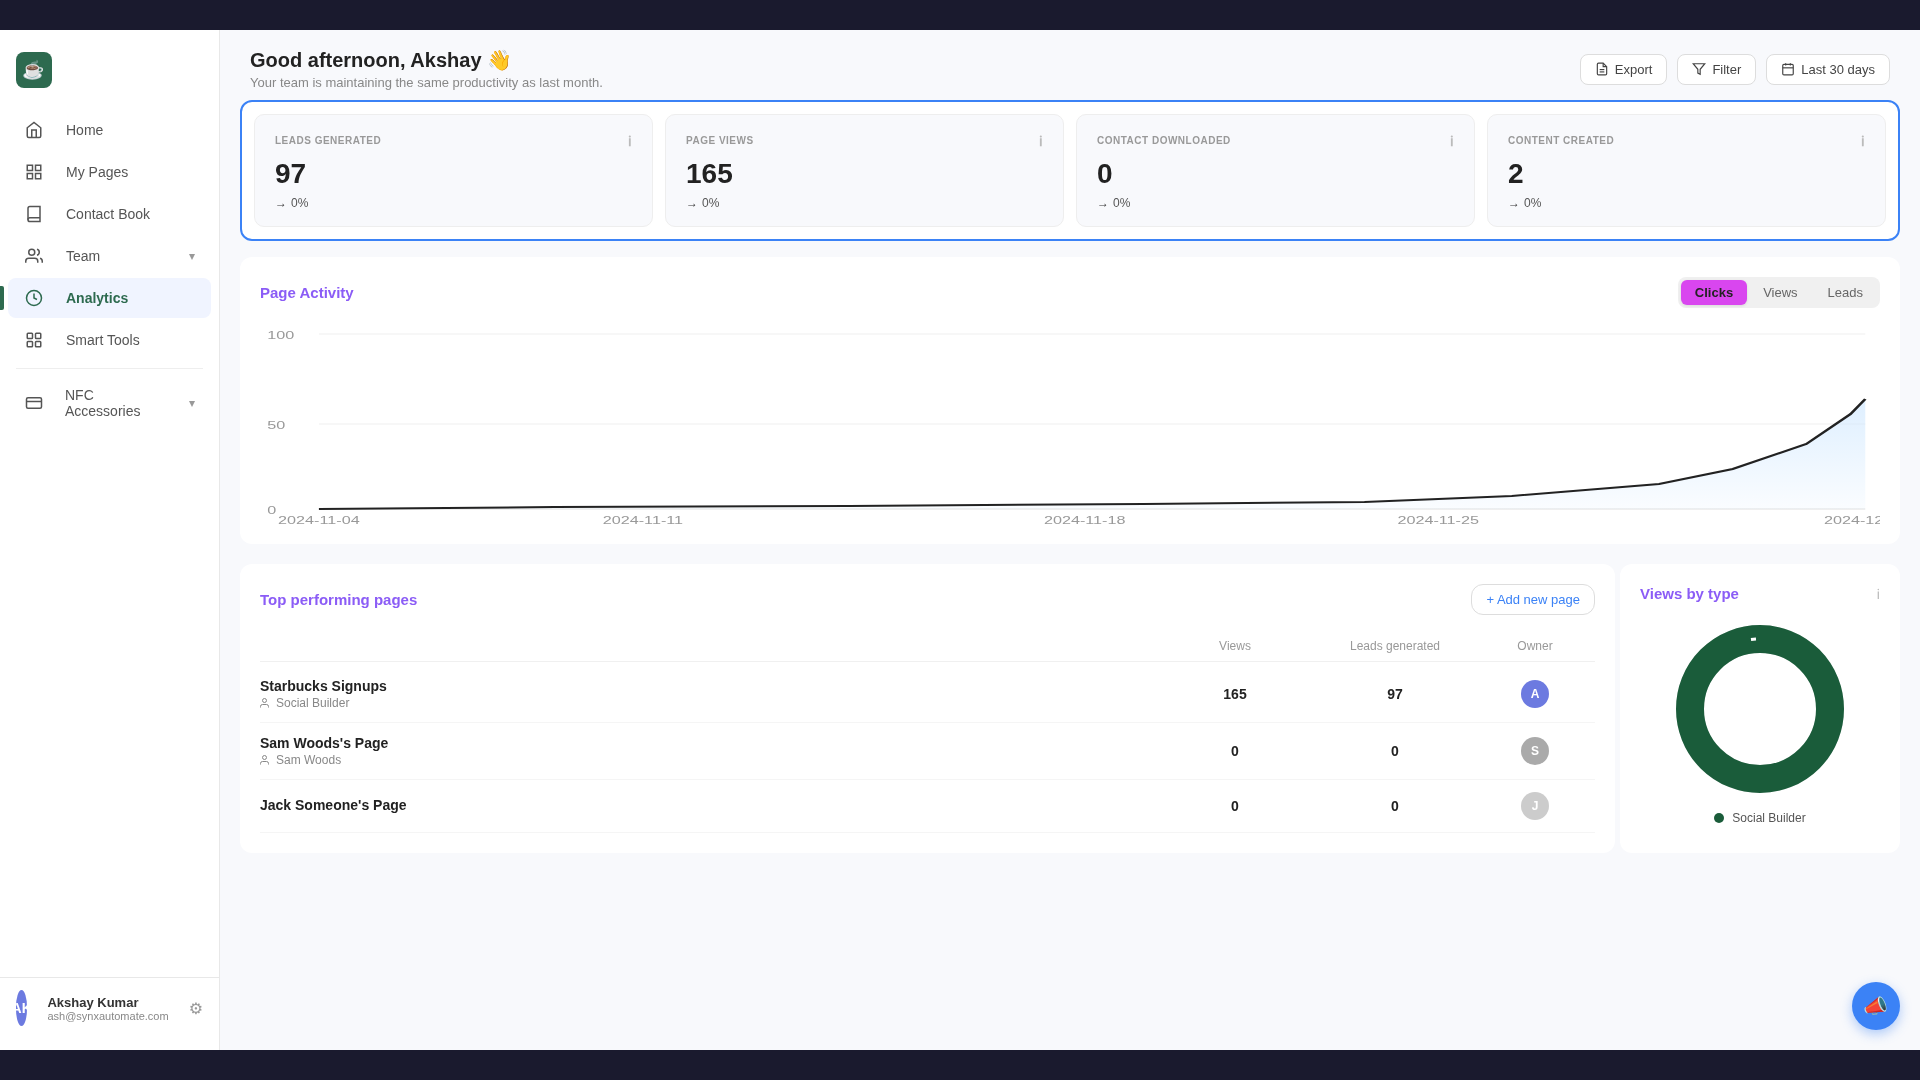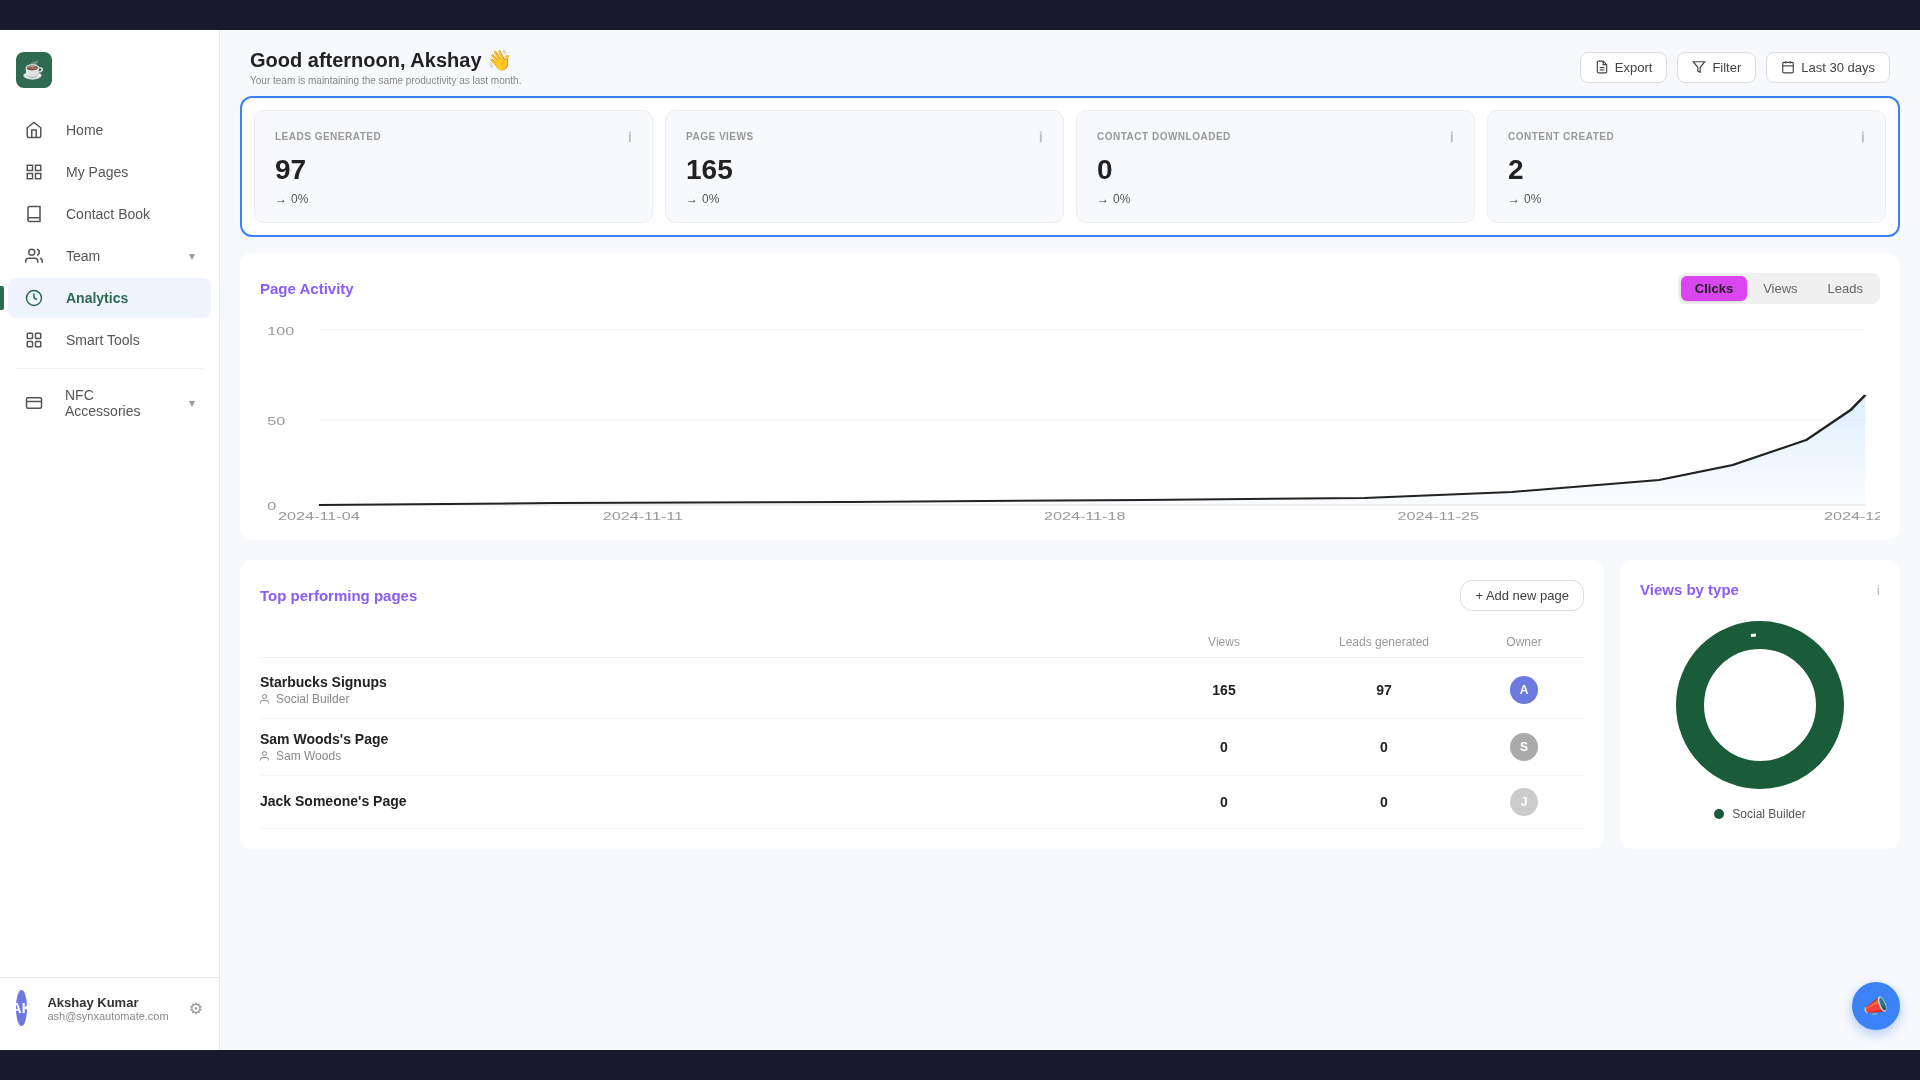--- a/index.html
+++ b/index.html
@@ -25,21 +25,21 @@
     .avatar { width: 36px; height: 36px; border-radius: 50%; background: #ccc; overflow: hidden; display: flex; align-items: center; justify-content: center; font-size: 14px; font-weight: 600; color: white; background: #6c7ae0; }
     .user-info { flex: 1; }
     .user-name { font-size: 13px; font-weight: 600; color: #333; }
     .user-email { font-size: 11px; color: #888; }
     .settings-icon { color: #999; cursor: pointer; font-size: 16px; }
 
     
     .main-content { flex: 1; overflow-y: auto; padding: 0; background: #f8f9fc; }
     .main-header { display: flex; align-items: center; justify-content: space-between; padding: 18px 30px 10px; background: #f8f9fc; }
     .greeting { font-size: 20px; font-weight: 700; color: #222; }
-    .subtitle { font-size: 10px; color: #888; margin-top: 3px; }
+    .subtitle { font-size: 13px; color: #888; margin-top: 3px; }
     .header-actions { display: flex; gap: 10px; }
     .header-btn { display: flex; align-items: center; gap: 6px; padding: 7px 14px; border: 1px solid #ddd; border-radius: 8px; background: white; font-size: 13px; cursor: pointer; color: #444; }
 
     
     .stats-section { padding: 0 20px 16px; }
     .stats-border { border: 2.5px solid #3b82f6; border-radius: 12px; padding: 12px; background: white; }
     .stats-grid { display: grid; grid-template-columns: repeat(4, 1fr); gap: 12px; }
     .stat-card { background: #f8f9fc; border-radius: 10px; padding: 16px 20px; border: 1px solid #eee; }
     .stat-label { font-size: 10px; font-weight: 700; color: #999; letter-spacing: 0.5px; text-transform: uppercase; display: flex; align-items: center; justify-content: space-between; }
     .stat-value { font-size: 28px; font-weight: 700; color: #222; margin-top: 8px; }
@@ -55,24 +55,24 @@
     .tab-group { display: flex; gap: 2px; background: #f0f0f0; border-radius: 8px; padding: 3px; }
     .tab-btn { padding: 5px 14px; border-radius: 6px; font-size: 13px; cursor: pointer; color: #666; border: none; background: transparent; }
     .tab-btn.active { background: #d946ef; color: #222; font-weight: 600; box-shadow: 0 1px 3px rgba(0,0,0,0.1); }
 
     
     .chart-area { height: 200px; position: relative; }
     .chart-svg { width: 100%; height: 100%; }
     .y-axis-label { font-size: 11px; fill: #999; }
 
     
-    .bottom-section { padding: 0 20px 20px; display: grid; grid-template-columns: 1fr 280px; gap: 16px; }
+    .bottom-section { padding: 0 20px 20px; display: grid; grid-template-columns: 1fr 280px; gap: 5px; }
     .top-pages-card { background: white; border-radius: 12px; padding: 20px; }
     .views-type-card { background: white; border-radius: 12px; padding: 20px; }
-    .add-page-btn { display: flex; align-items: center; gap: 5px; padding: 7px 14px; border: 1px solid #ddd; border-radius: 12px; font-size: 13px; cursor: pointer; color: #404040; background: white; }
+    .add-page-btn { display: flex; align-items: center; gap: 5px; padding: 7px 14px; border: 1px solid #ddd; border-radius: 12px; font-size: 13px; cursor: pointer; color: #3b82f6; background: white; }
 
     .table-header { display: grid; grid-template-columns: 1fr 160px 160px 120px; padding: 8px 0; border-bottom: 1px solid #f0f0f0; margin-bottom: 4px; }
     .table-col-header { font-size: 12px; color: #999; font-weight: 500; text-align: center; }
     .table-col-header:first-child { text-align: left; }
     .table-row-item { display: grid; grid-template-columns: 1fr 160px 160px 120px; padding: 12px 0; border-bottom: 1px solid #f5f5f5; align-items: center; }
     .page-name { font-size: 14px; font-weight: 600; color: #222; }
     .page-type { font-size: 12px; color: #888; display: flex; align-items: center; gap: 4px; margin-top: 2px; }
     .table-cell { font-size: 14px; font-weight: 600; color: #222; text-align: center; }
     .owner-avatar { width: 28px; height: 28px; border-radius: 50%; display: flex; align-items: center; justify-content: center; font-size: 12px; font-weight: 700; color: white; margin: 0 auto; }
 

